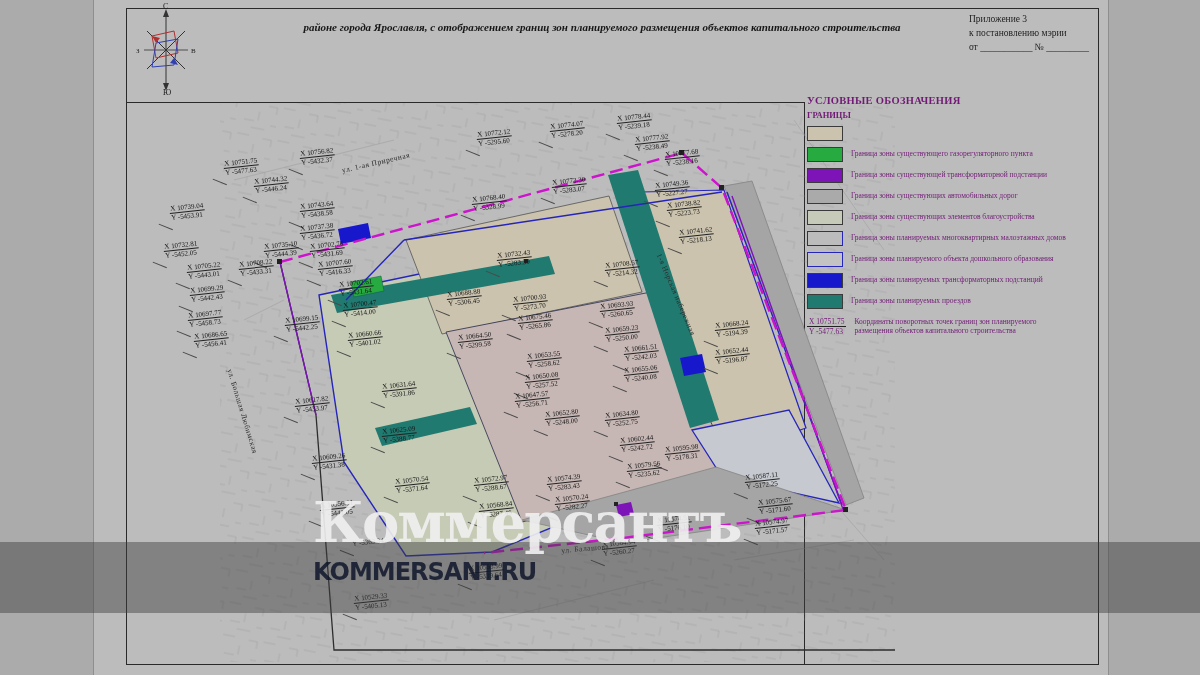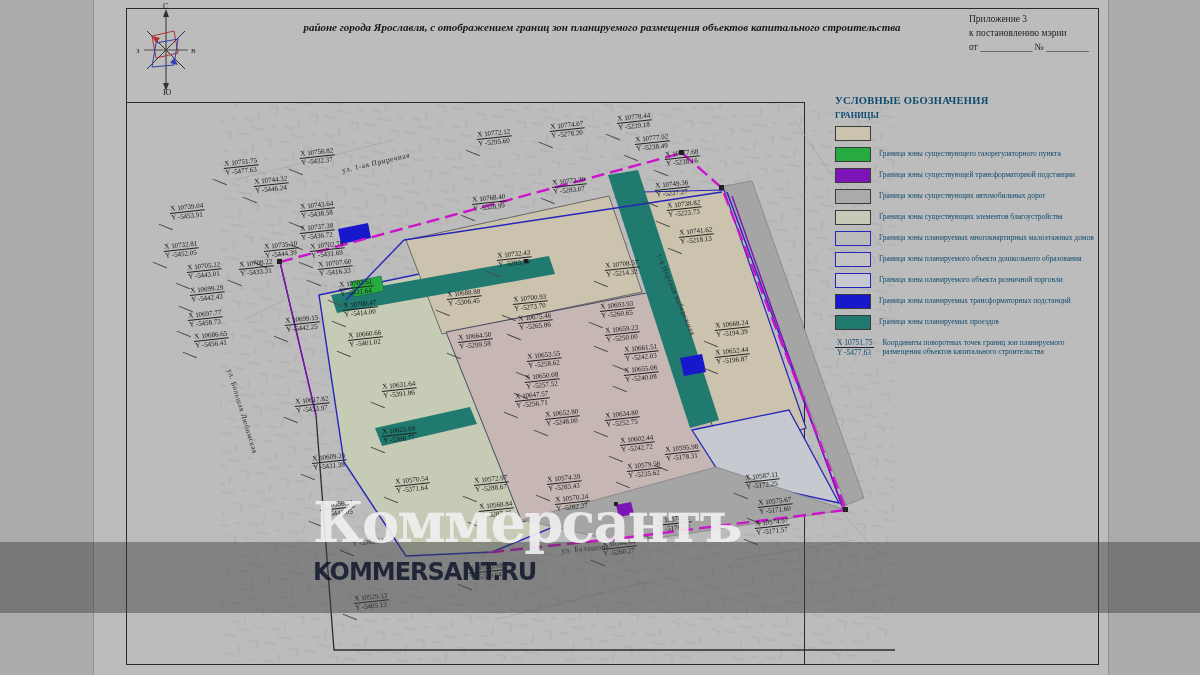--- a/index.html
+++ b/index.html
@@ -9,21 +9,21 @@
   .page{position:absolute;left:93px;top:0;width:1014px;height:675px;
         background:var(--c-page,#bcbcbc);border-left:1px solid #8e8e8e;border-right:1px solid #8e8e8e;}
   .outer-frame{position:absolute;left:32px;top:8px;width:971px;height:655px;
         border:1.5px solid var(--c-frame,#2a2a2a);}
   .map-frame{position:absolute;left:32px;top:102px;width:677px;height:561px;
         border:1.5px solid var(--c-frame,#2a2a2a);}
   .map-svg{position:absolute;left:0;top:0;width:1200px;height:675px;pointer-events:none;}
   .doc-title{position:absolute;left:178px;top:20px;width:660px;text-align:center;
         font-size:11px;font-weight:bold;font-style:italic;color:#161616;line-height:1.35;}
   .annex{position:absolute;left:875px;top:13px;font-size:9.5px;color:#222;line-height:1.45;}
-  .legend{position:absolute;left:741px;top:95px;width:280px;color:#0c4a6e;}
+  .legend{position:absolute;left:713px;top:95px;width:280px;color:#701a75;}
   .legend-title{font-size:10.5px;font-weight:bold;letter-spacing:.3px;}
   .legend-sub{font-size:8.5px;font-weight:bold;margin-top:4px;}
   .lg-item{display:flex;align-items:center;margin-top:6px;}
   .lg-swatch{width:34px;height:13px;border:1px solid #3a3a3a;flex:0 0 34px;position:relative;background:var(--c-page,#bcbcbc);}
   .lg-swatch .dash{position:absolute;left:3px;top:5px;width:27px;height:0;
         border-top:3px dashed var(--c-magenta,#cc14cc);}
   .lg-label{font-size:7.5px;margin-left:8px;line-height:1.1;}
   .lg-note{display:flex;margin-top:8px;font-size:7.5px;}
   .lg-note .frac{margin-right:8px;white-space:nowrap;}
   .lg-note .frac .fx{border-bottom:1px solid #222;padding:0 2px;}
@@ -159,24 +159,20 @@
           </div>
           <div class="lg-item">
             <div class="lg-swatch" style="background: rgb(188, 188, 188); border: 1.5px solid rgb(37, 37, 187);"></div>
             <div class="lg-label">Граница зоны планируемых многоквартирных малоэтажных домов</div>
           </div>
           <div class="lg-item">
             <div class="lg-swatch" style="background: rgb(195, 195, 195); border: 1.5px solid rgb(37, 37, 187);"></div>
             <div class="lg-label">Граница зоны планируемого объекта дошкольного образования</div>
           </div>
           <div class="lg-item">
-            <div class="lg-swatch" style="background: rgb(198, 202, 208); border: 1.5px solid rgb(37, 37, 187);"></div>
-            <div class="lg-label">Граница зоны планируемого объекта розничной торговли</div>
-          </div>
-          <div class="lg-item">
             <div class="lg-swatch" style="background: rgb(23, 23, 204);"></div>
             <div class="lg-label">Граница зоны планируемых трансформаторных подстанций</div>
           </div>
           <div class="lg-item">
             <div class="lg-swatch" style="background: rgb(33, 122, 112);"></div>
             <div class="lg-label">Граница зоны планируемых проездов</div>
           </div>
         </div>
       <div class="lg-note">
         <div class="frac">

